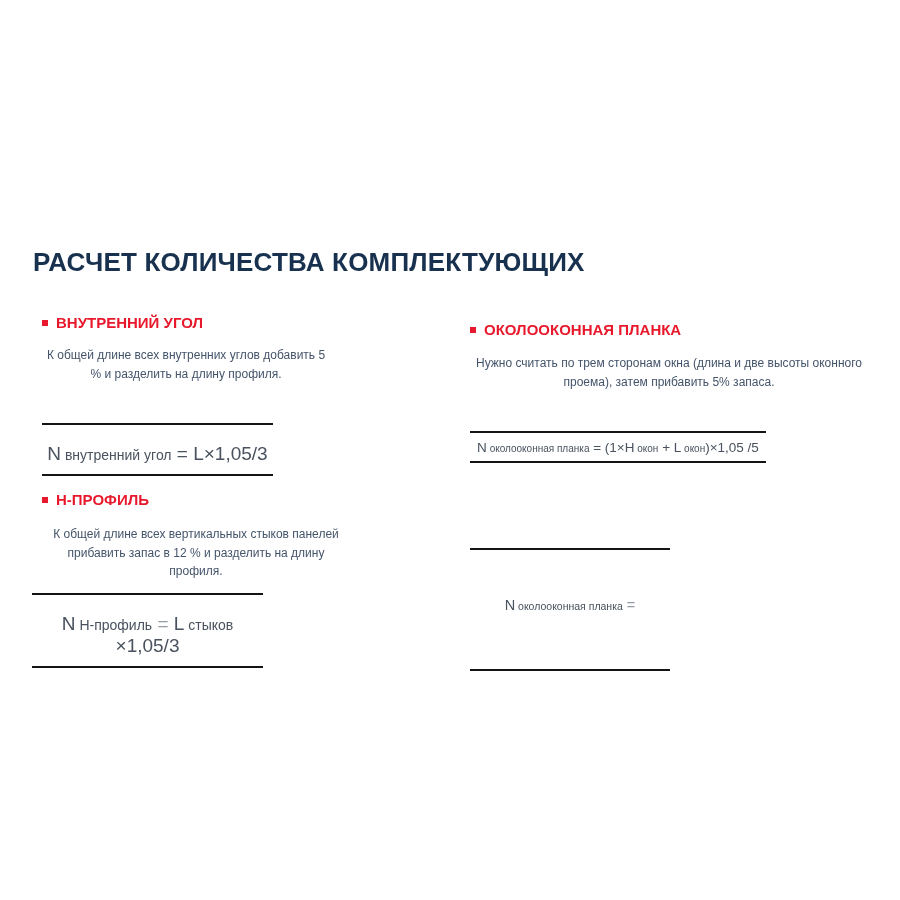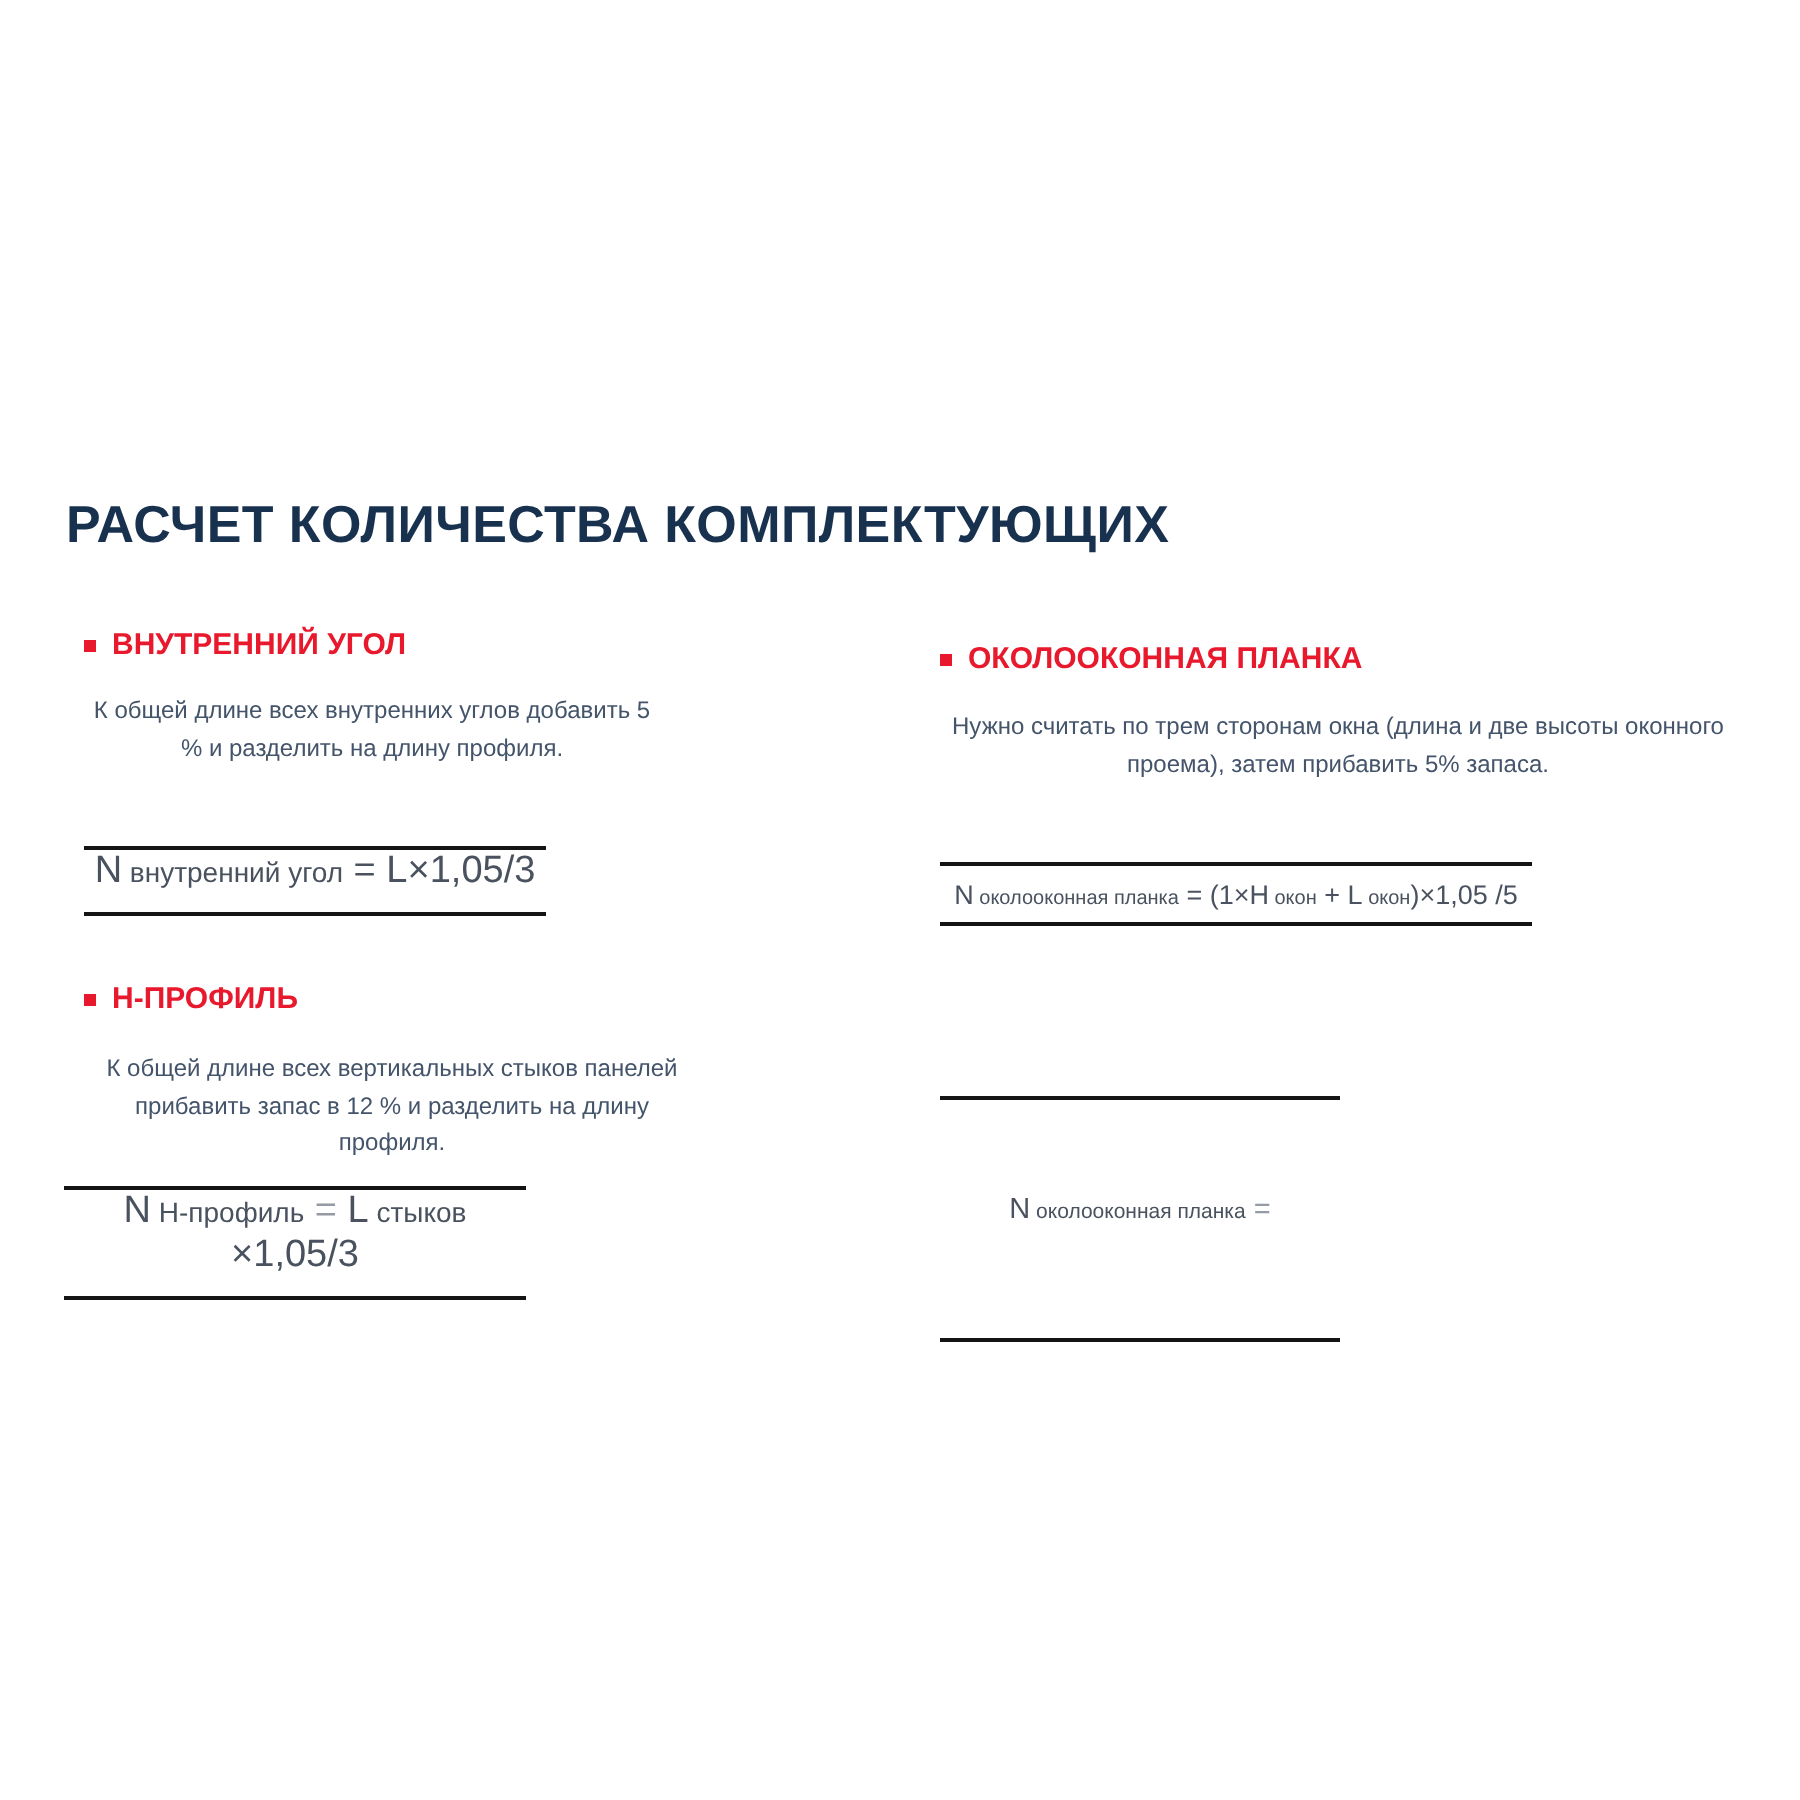--- a/index.html
+++ b/index.html
@@ -48,21 +48,21 @@
     font-size:12px;
     line-height:18.5px;
   }
   .formula{
     border-top:2.5px solid var(--rule-black);
     border-bottom:2.5px solid var(--rule-black);
     color:var(--formula-text);
     white-space:pre-wrap;
   }
   .formula .fs{ }
-  .f-lg{font-size:19px;padding:0 0 9px;}
+  .f-lg{font-size:19px;padding:18px 0 9px;}
   .f-lg .fs{font-size:14px;}
   .f-sm{font-size:13.5px;padding:7px 0 6px;}
   .f-sm .fs{font-size:10px;}
   .f-md{font-size:14.5px;padding:0 0 8px;line-height:22px;}
   .f-md .fs{font-size:10.5px;}
   .f-light{color:var(--formula-eq-light);}
 </style>
 </head>
 <body>
 

